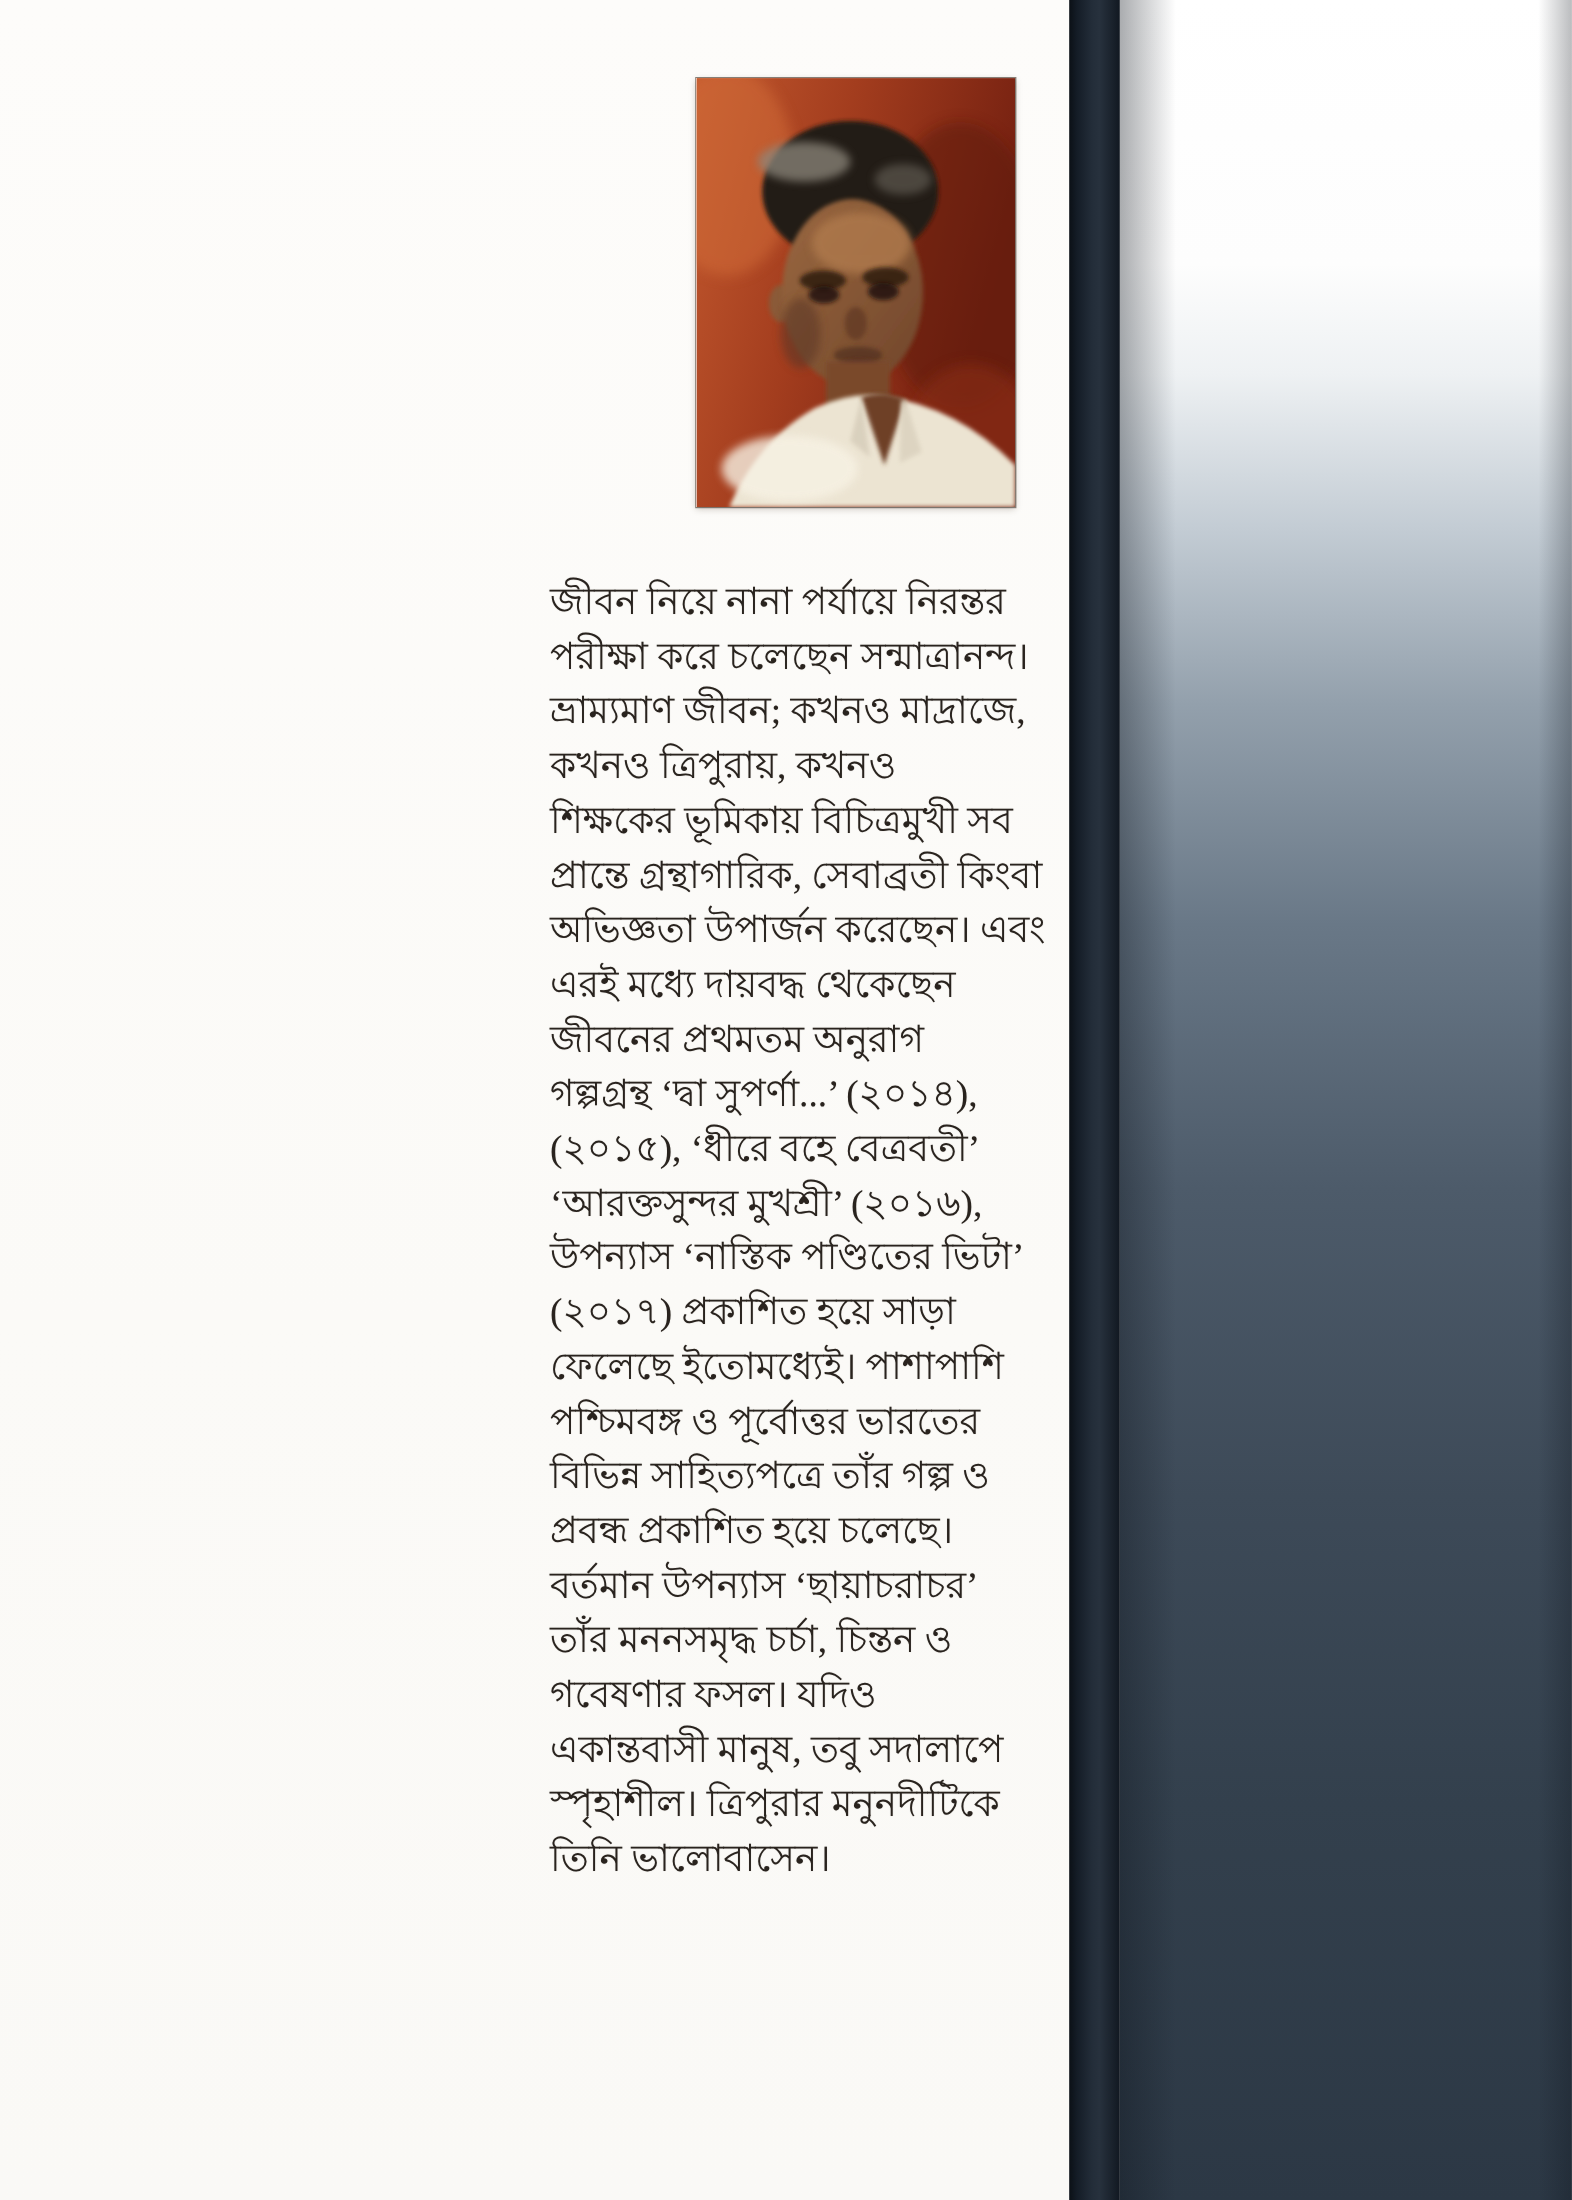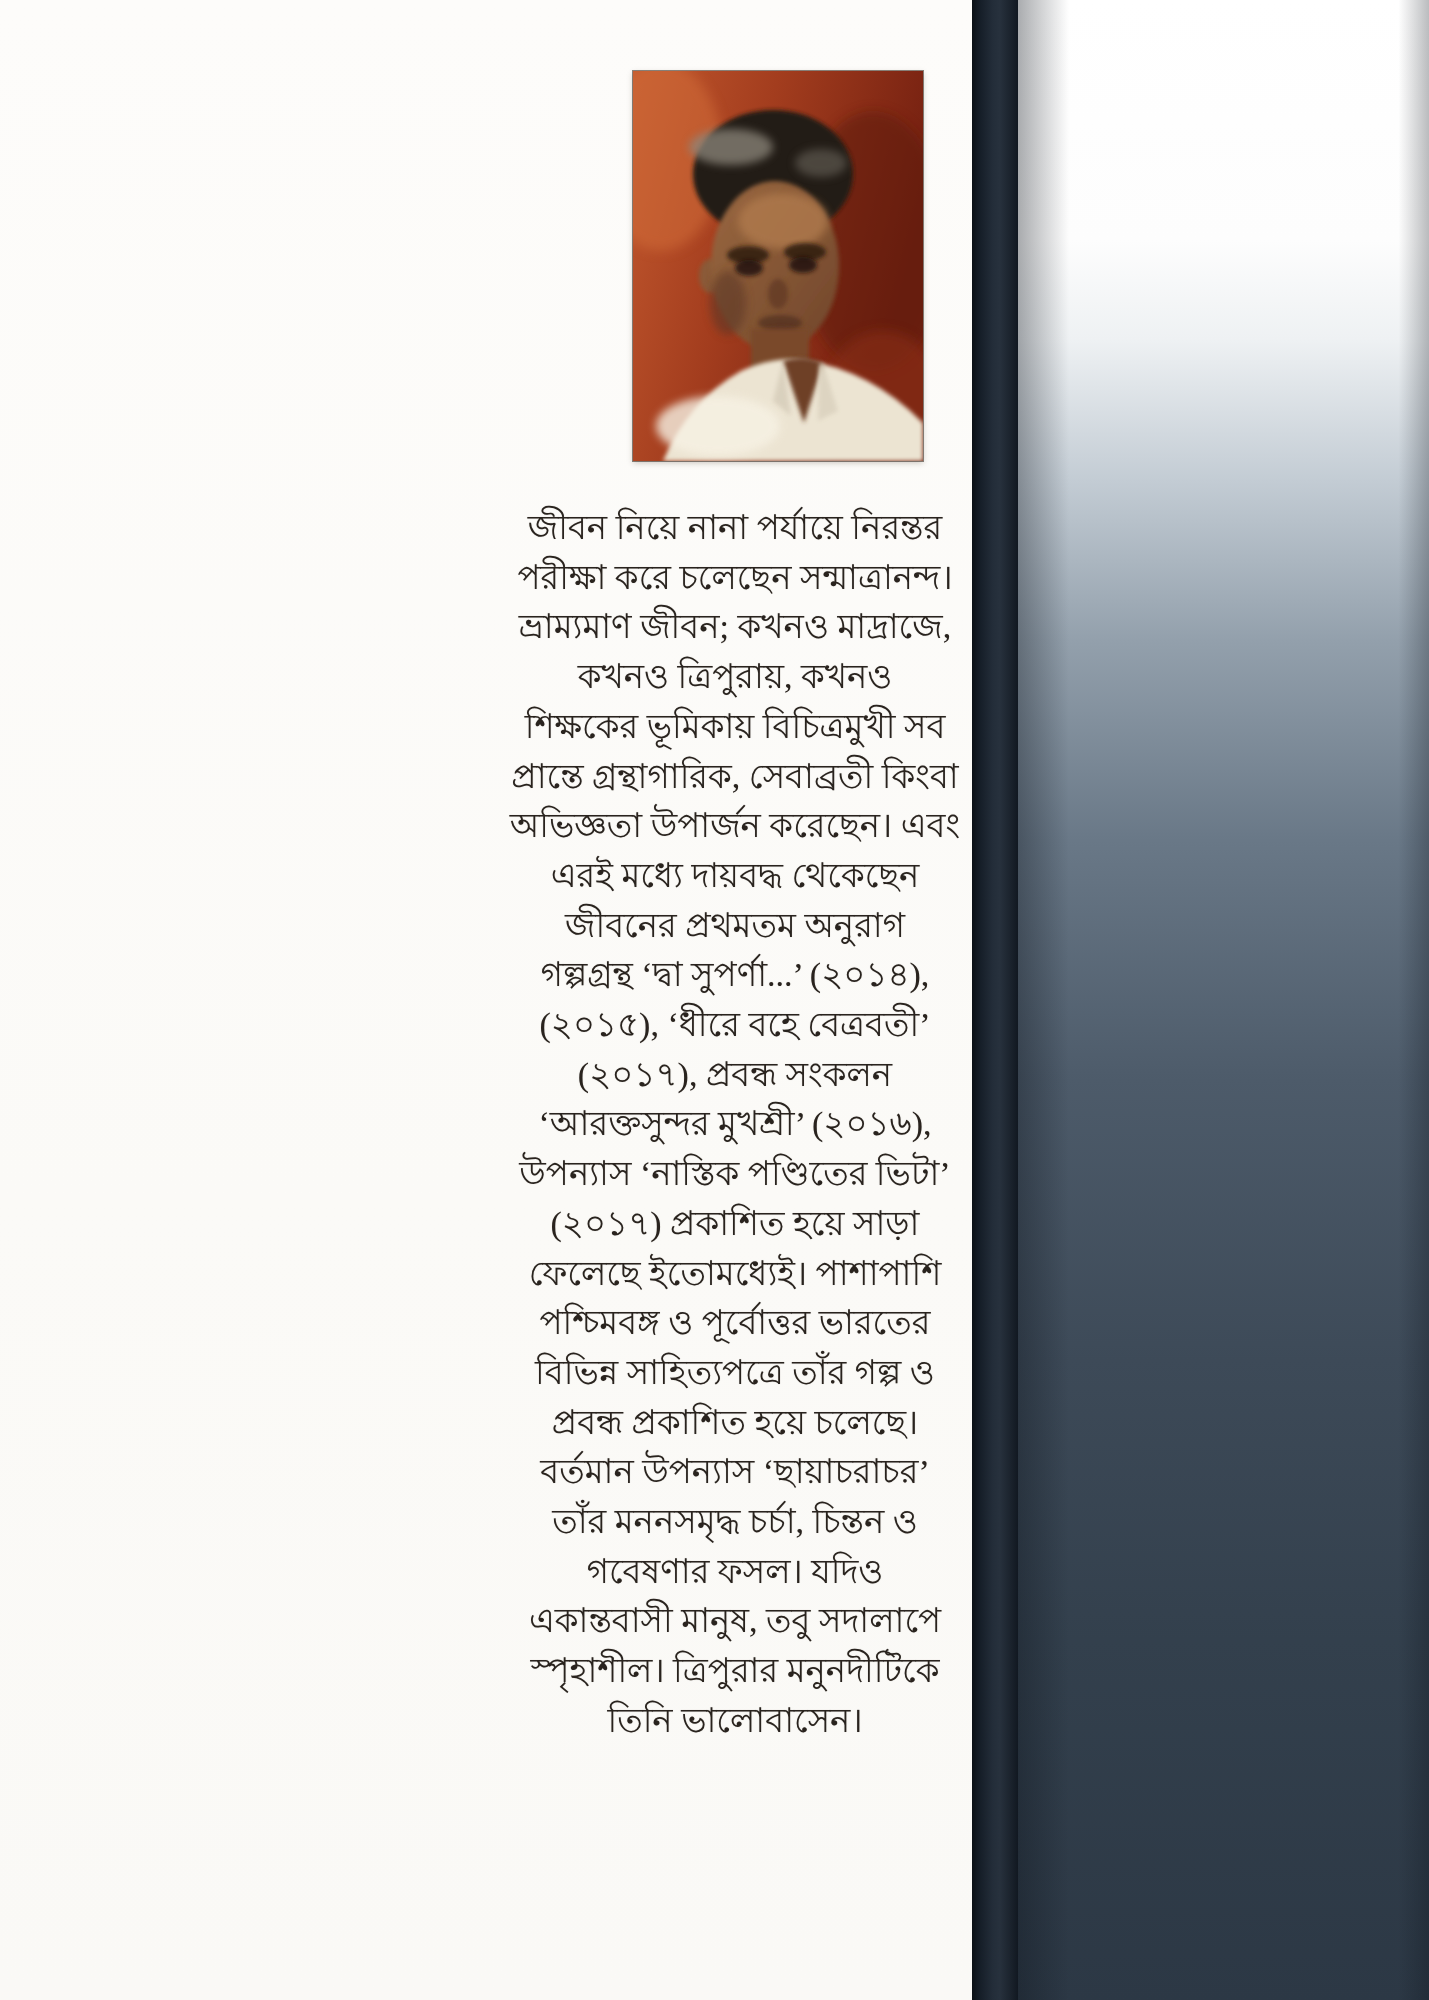--- a/index.html
+++ b/index.html
@@ -8,22 +8,22 @@
     background:linear-gradient(180deg,#fdfcfa 0%,#fbfaf7 60%,#faf9f6 100%);
     font-family:"Liberation Serif","DejaVu Serif",serif;
   }
   .photo{
     position:absolute;left:633px;top:71px;width:290px;height:390px;
     box-shadow:0 0 0 1px rgba(45,32,22,.55), 0 2px 6px rgba(60,40,25,.25);
     overflow:hidden;
   }
   .photo svg{display:block;}
   .bio{
-    position:absolute;left:500px;top:503px;width:470px;
-    text-align:center;color:#29231e;
+    position:absolute;left:500px;top:523px;width:470px;
+    text-align:left;color:#29231e;
     font-size:34px;line-height:49.7px;
     text-shadow:0 0 1px rgba(40,30,20,.25);
   }
   .ln{white-space:nowrap;}
   .stripe{
     position:absolute;left:972px;top:0;width:46px;height:2000px;
     background:linear-gradient(90deg,#0b1016 0%,#141c26 15%,#232d39 45%,#27313d 60%,#1a222c 85%,#111821 100%);
   }
   .cover{
     position:absolute;left:1018px;top:0;right:0;height:2000px;
@@ -101,21 +101,20 @@
     <div class="ln">পরীক্ষা করে চলেছেন সন্মাত্রানন্দ।</div>
     <div class="ln">ভ্রাম্যমাণ জীবন; কখনও মাদ্রাজে,</div>
     <div class="ln">কখনও ত্রিপুরায়, কখনও</div>
     <div class="ln">শিক্ষকের ভূমিকায় বিচিত্রমুখী সব</div>
     <div class="ln">প্রান্তে গ্রন্থাগারিক, সেবাব্রতী কিংবা</div>
     <div class="ln">অভিজ্ঞতা উপার্জন করেছেন। এবং</div>
     <div class="ln">এরই মধ্যে দায়বদ্ধ থেকেছেন</div>
     <div class="ln">জীবনের প্রথমতম অনুরাগ</div>
     <div class="ln">গল্পগ্রন্থ ‘দ্বা সুপর্ণা...’ (২০১৪),</div>
     <div class="ln">(২০১৫), ‘ধীরে বহে বেত্রবতী’</div>
-    <div class="ln">(২০১৭), প্রবন্ধ সংকলন</div>
     <div class="ln">‘আরক্তসুন্দর মুখশ্রী’ (২০১৬),</div>
     <div class="ln">উপন্যাস ‘নাস্তিক পণ্ডিতের ভিটা’</div>
     <div class="ln">(২০১৭) প্রকাশিত হয়ে সাড়া</div>
     <div class="ln">ফেলেছে ইতোমধ্যেই। পাশাপাশি</div>
     <div class="ln">পশ্চিমবঙ্গ ও পূর্বোত্তর ভারতের</div>
     <div class="ln">বিভিন্ন সাহিত্যপত্রে তাঁর গল্প ও</div>
     <div class="ln">প্রবন্ধ প্রকাশিত হয়ে চলেছে।</div>
     <div class="ln">বর্তমান উপন্যাস ‘ছায়াচরাচর’</div>
     <div class="ln">তাঁর মননসমৃদ্ধ চর্চা, চিন্তন ও</div>
     <div class="ln">গবেষণার ফসল। যদিও</div>

